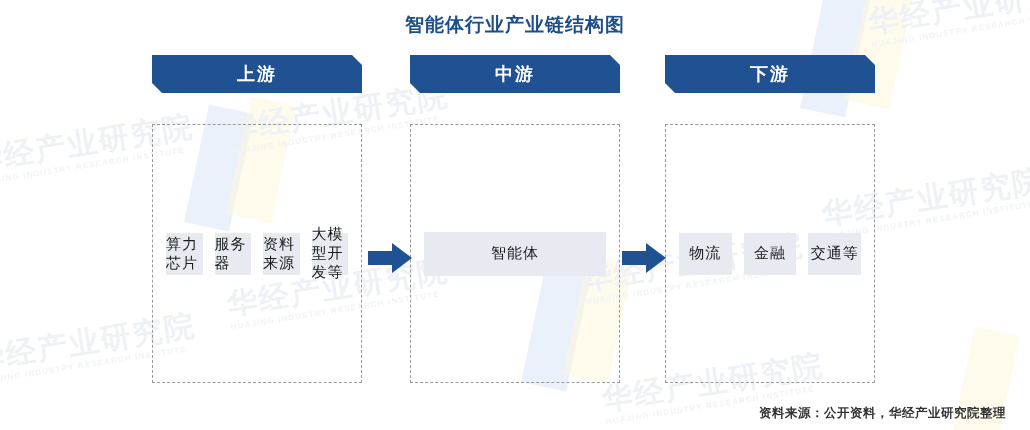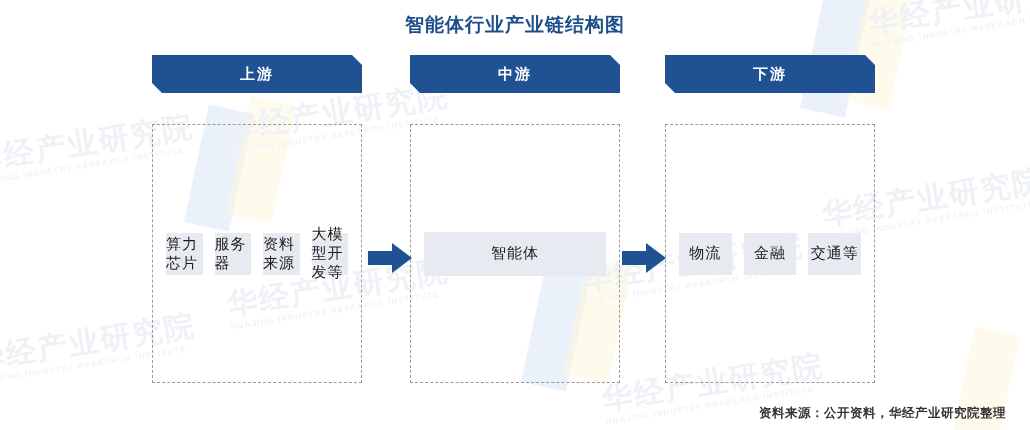--- a/index.html
+++ b/index.html
@@ -65,21 +65,21 @@
     z-index: 4;
   }
   #column-upstream   { left: 152px; width: 210px; }
   #column-midstream  { left: 410px; width: 210px; }
   #column-downstream { left: 665px; width: 210px; }
 
   .stage-header {
     height: 38px;
     background: #1f5193;
     color: #ffffff;
-    font-size: 15px;
+    font-size: 18px;
     font-weight: 700;
     letter-spacing: 2px;
     display: flex;
     align-items: center;
     justify-content: center;
     clip-path: polygon(0 0, calc(100% - 10px) 0, 100% 10px, 100% 100%, 10px 100%, 0 calc(100% - 10px));
   }
 
   .stage-body {
     margin-top: 31px;

